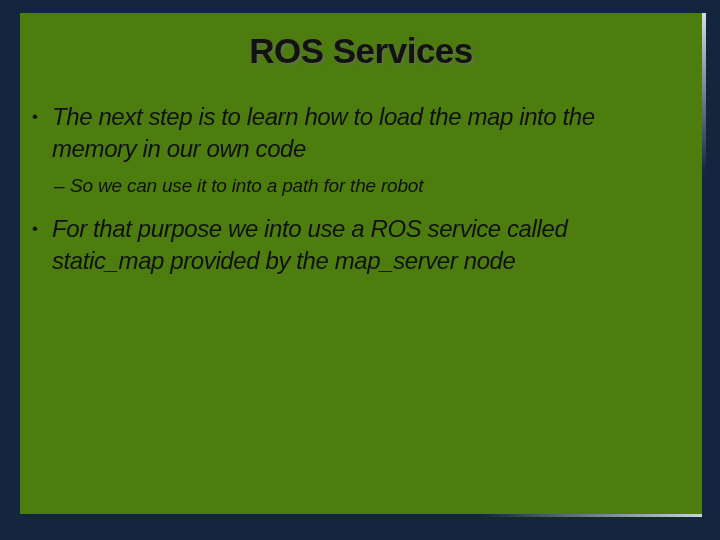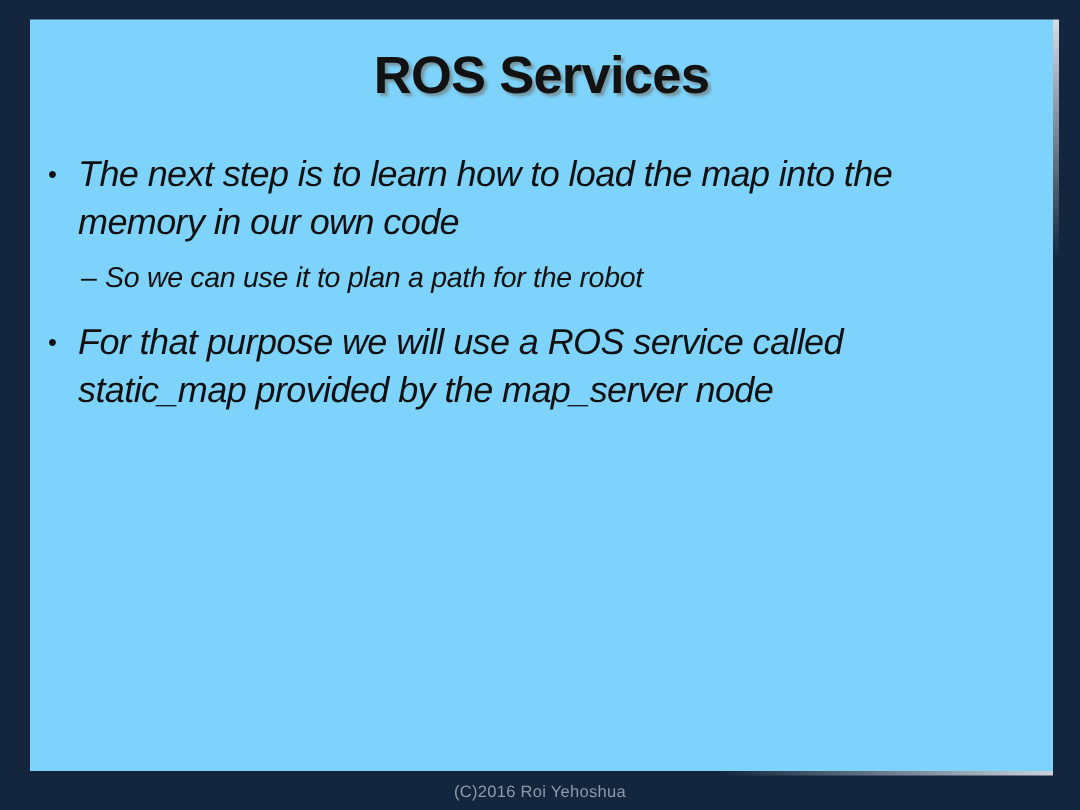--- a/index.html
+++ b/index.html
@@ -17,21 +17,21 @@
   .stage {
     position: absolute;
     inset: 0;
   }
   .slide {
     position: absolute;
     left: 20px;
     top: 13px;
     width: 682px;
     height: 501px;
-    background: #7dd3fc;
+    background: #4d7c0f;
   }
   
   .slide::after {
     content: "";
     position: absolute;
     top: 0;
     right: -4px;
     width: 4px;
     height: 160px;
     background: linear-gradient(to bottom, rgba(223,231,238,0.95), rgba(223,231,238,0));
@@ -120,26 +120,25 @@
     <h1 class="title">ROS Services</h1>
 
     <div class="bullet l1 b1">
       <span class="marker">•</span>
       <span class="btext">The next step is to learn how to load the map into the
 memory in our own code</span>
     </div>
 
     <div class="bullet l2 b2">
       <span class="marker">–</span>
-      <span class="btext">So we can use it to plan a path for the robot</span>
+      <span class="btext">So we can use it to into a path for the robot</span>
     </div>
 
     <div class="bullet l1 b3">
       <span class="marker">•</span>
-      <span class="btext">For that purpose we will use a ROS service called
+      <span class="btext">For that purpose we into use a ROS service called
 static_map provided by the map_server node</span>
     </div>
 
   </div>
 
-  <div class="footer">(C)2016 Roi Yehoshua</div>
 
 </div>
 
 </body></html>

